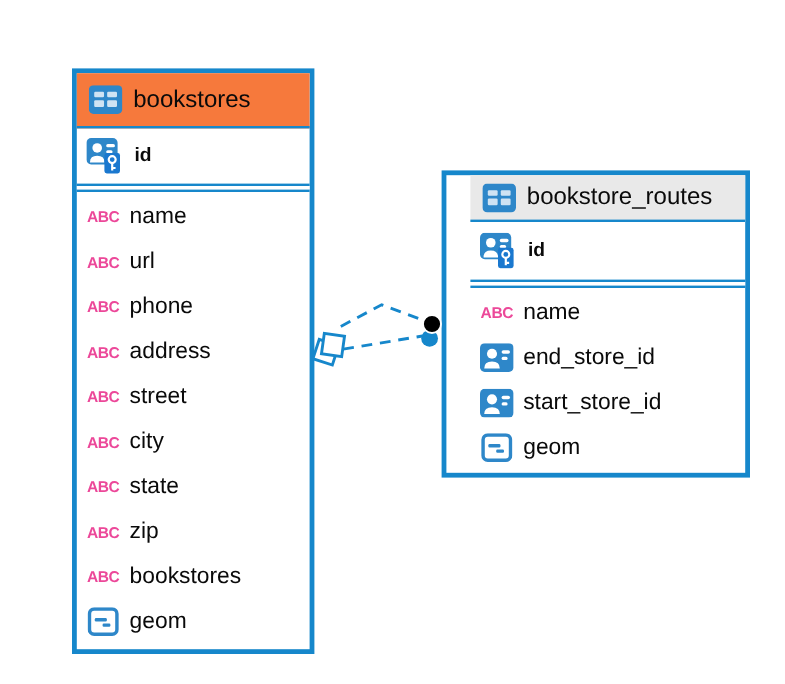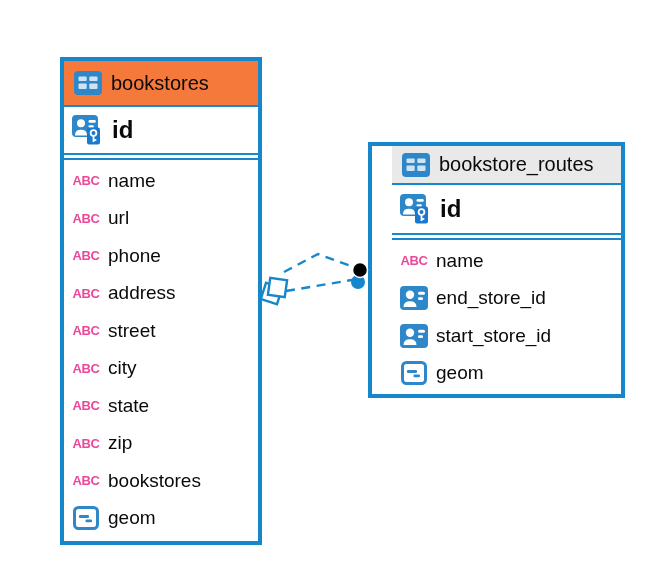--- a/index.html
+++ b/index.html
@@ -18,21 +18,21 @@
   }
   #table-bookstores .tbl-header{height:46px;background:#f6793c;}
   #table-bookstore-routes .tbl-header{height:39px;background:#e9e9e9;}
   .tbl-title{font-size:20px;font-weight:400;white-space:nowrap;}
   .pk-row{
     display:flex;align-items:center;gap:8px;padding-left:8px;
     border-bottom:2px solid #1687cb;box-sizing:border-box;
   }
   #table-bookstores .pk-row{height:48px;}
   #table-bookstore-routes .pk-row{height:50px;}
-  .pk-label{font-size:24px;font-weight:700;}
+  .pk-label{font-size:16px;font-weight:700;}
   .section-gap{height:3px;background:#ffffff;}
   .fields{border-top:2px solid #1687cb;padding-top:2px;}
   #table-bookstores .fields{padding-bottom:4px;}
   #table-bookstore-routes .fields{padding-bottom:2px;}
   .field-row{
     height:37.5px;display:flex;align-items:center;gap:8px;padding-left:8px;
   }
   .col-label{font-size:19px;white-space:nowrap;text-align:right;}
   .abc{
     display:inline-block;width:28px;text-align:center;flex:0 0 28px;

